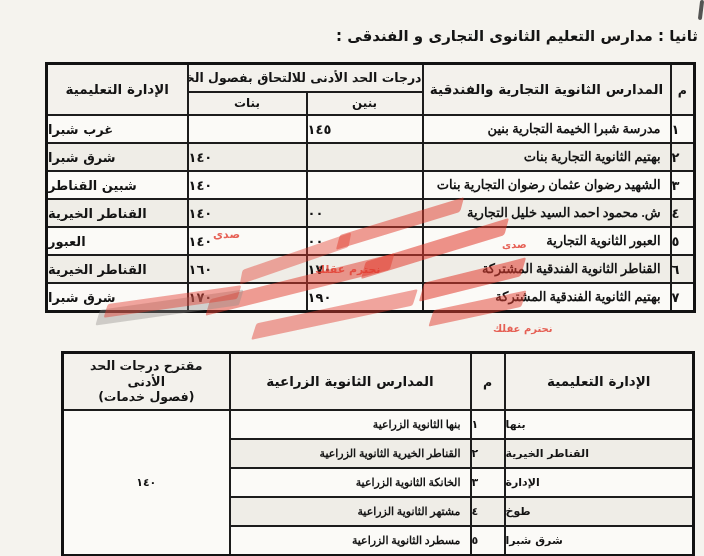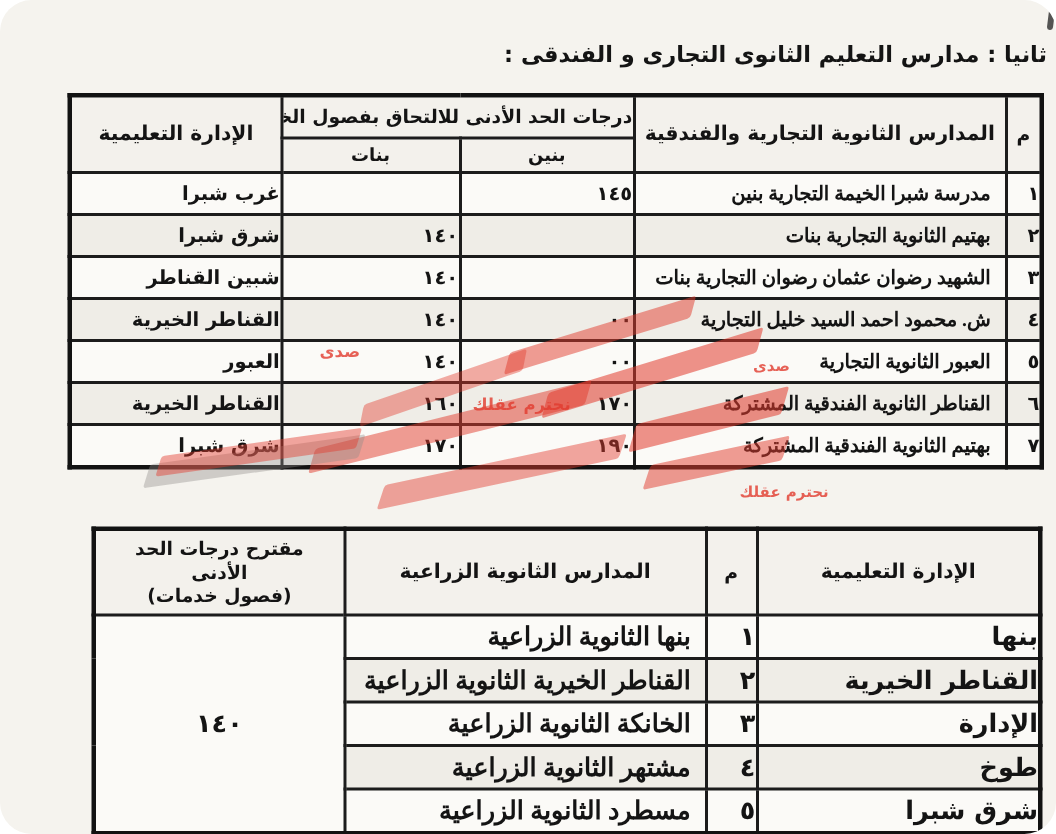--- a/index.html
+++ b/index.html
@@ -1,19 +1,19 @@
 <!DOCTYPE html>
 <html lang="ar"><head>
 <meta charset="utf-8">
 <style>
   html,body { margin:0; padding:0; }
   .page {
     position:relative; width:704px; height:556px;
     background:#f5f3ee; overflow:hidden;
-    font-family:"DejaVu Sans", sans-serif; color:#141414;border-radius:21px;
+    font-family:"DejaVu Sans", sans-serif; color:#141414;
   }
   .heading {
     position:absolute; right:6px; direction:rtl;
     font-weight:700; font-size:15px; white-space:nowrap;
   }
   .heading-commercial { top:27px; }
   .heading-agricultural { top:322px; }
 
   table {
     position:absolute; direction:rtl; border-collapse:collapse;
@@ -24,25 +24,25 @@
     overflow:hidden; white-space:nowrap; padding:0;
   }
   .t1 { left:45px; top:62px;  width:648px; border:3px solid #121212; }
   .t2 { left:61px; top:351px; width:631px; border:3px solid #121212; }
 
   th { background:#f3f1ec; text-align:center; font-size:12.5px; line-height:1.25; }
   .t1 thead tr:first-child th { height:26px; }
   .t1 thead tr:last-child  th { height:21px; font-size:12px; }
   .t1 tbody td { height:26px; font-size:13px; }
   .t2 thead th { height:55px; }
-  .t2 tbody td { height:27px; font-size:17px; }
+  .t2 tbody td { height:27px; font-size:11px; }
 
   .th-big { font-size:13.5px; }
   .school-cell { text-align:right; padding-right:9px;font-family:Liberation Serif, serif; }
-  .num-cell, .grade-cell, .admin-cell { text-align:right; }
+  .num-cell, .grade-cell, .admin-cell { text-align:left; }
   .t1 tbody tr:nth-child(even) td { background:#efede7; }
   .t2 tbody tr:nth-child(even) td { background:#efede7; }
   .min-cell { background:#fbfaf7 !important; font-size:18px; text-align:center; vertical-align:middle; }
   .two-line { white-space:normal; padding:0 10px; }
 
   
   .wm { position:absolute; left:0; top:0; width:704px; height:556px; pointer-events:none; }
   .bar { position:absolute; background:#e23b2e; opacity:.5; border-radius:2px; }
   .bar-gray { background:#8f8c89; opacity:.38; }
   .wm-text {

